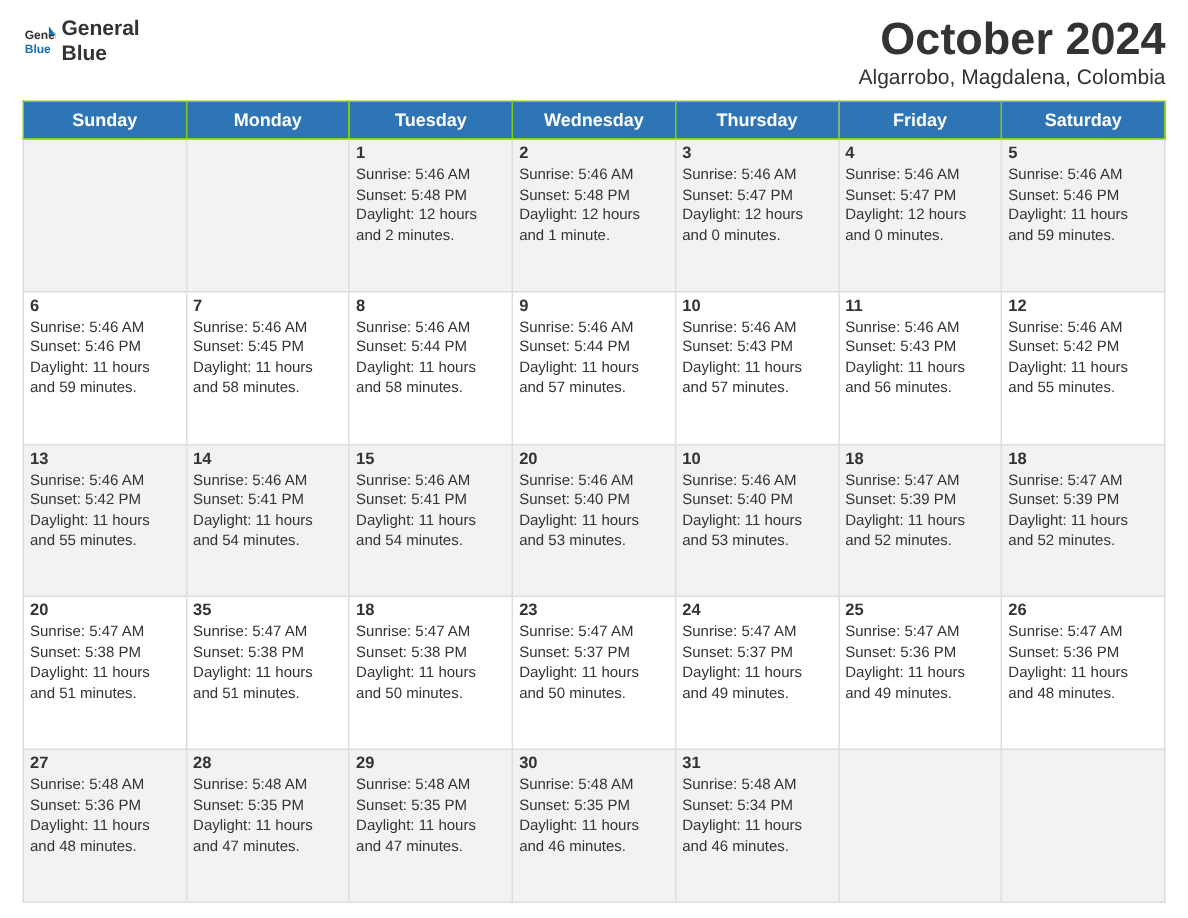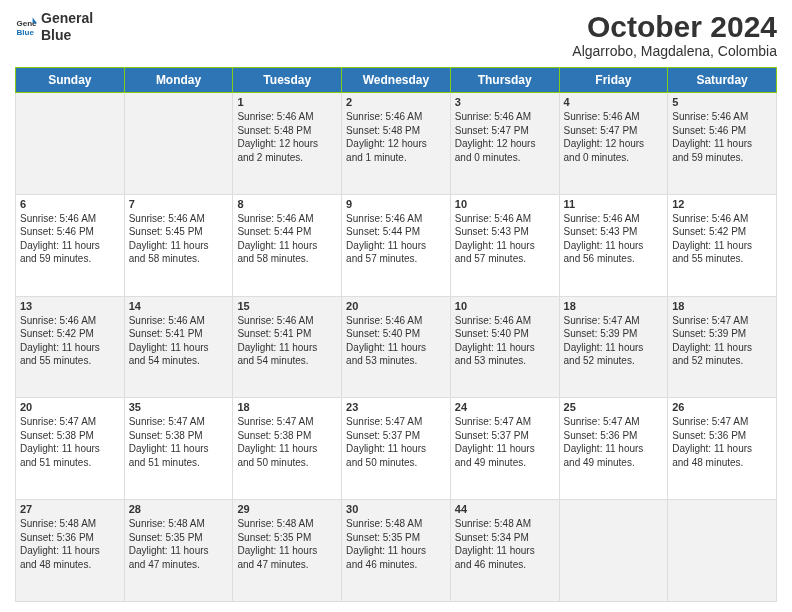--- a/index.html
+++ b/index.html
@@ -348,21 +348,21 @@
 and 47 minutes.</div>
           </td>
           <td>
             <span class="day-num">30</span>
             <div class="cell-text" style="white-space: pre-line;">Sunrise: 5:48 AM
 Sunset: 5:35 PM
 Daylight: 11 hours
 and 46 minutes.</div>
           </td>
           <td>
-            <span class="day-num">44</span>
+            <span class="day-num">31</span>
             <div class="cell-text" style="white-space: pre-line;">Sunrise: 5:48 AM
 Sunset: 5:34 PM
 Daylight: 11 hours
 and 46 minutes.</div>
           </td>
           <td></td>
           <td></td>
         </tr>
       </tbody>
   </table>

